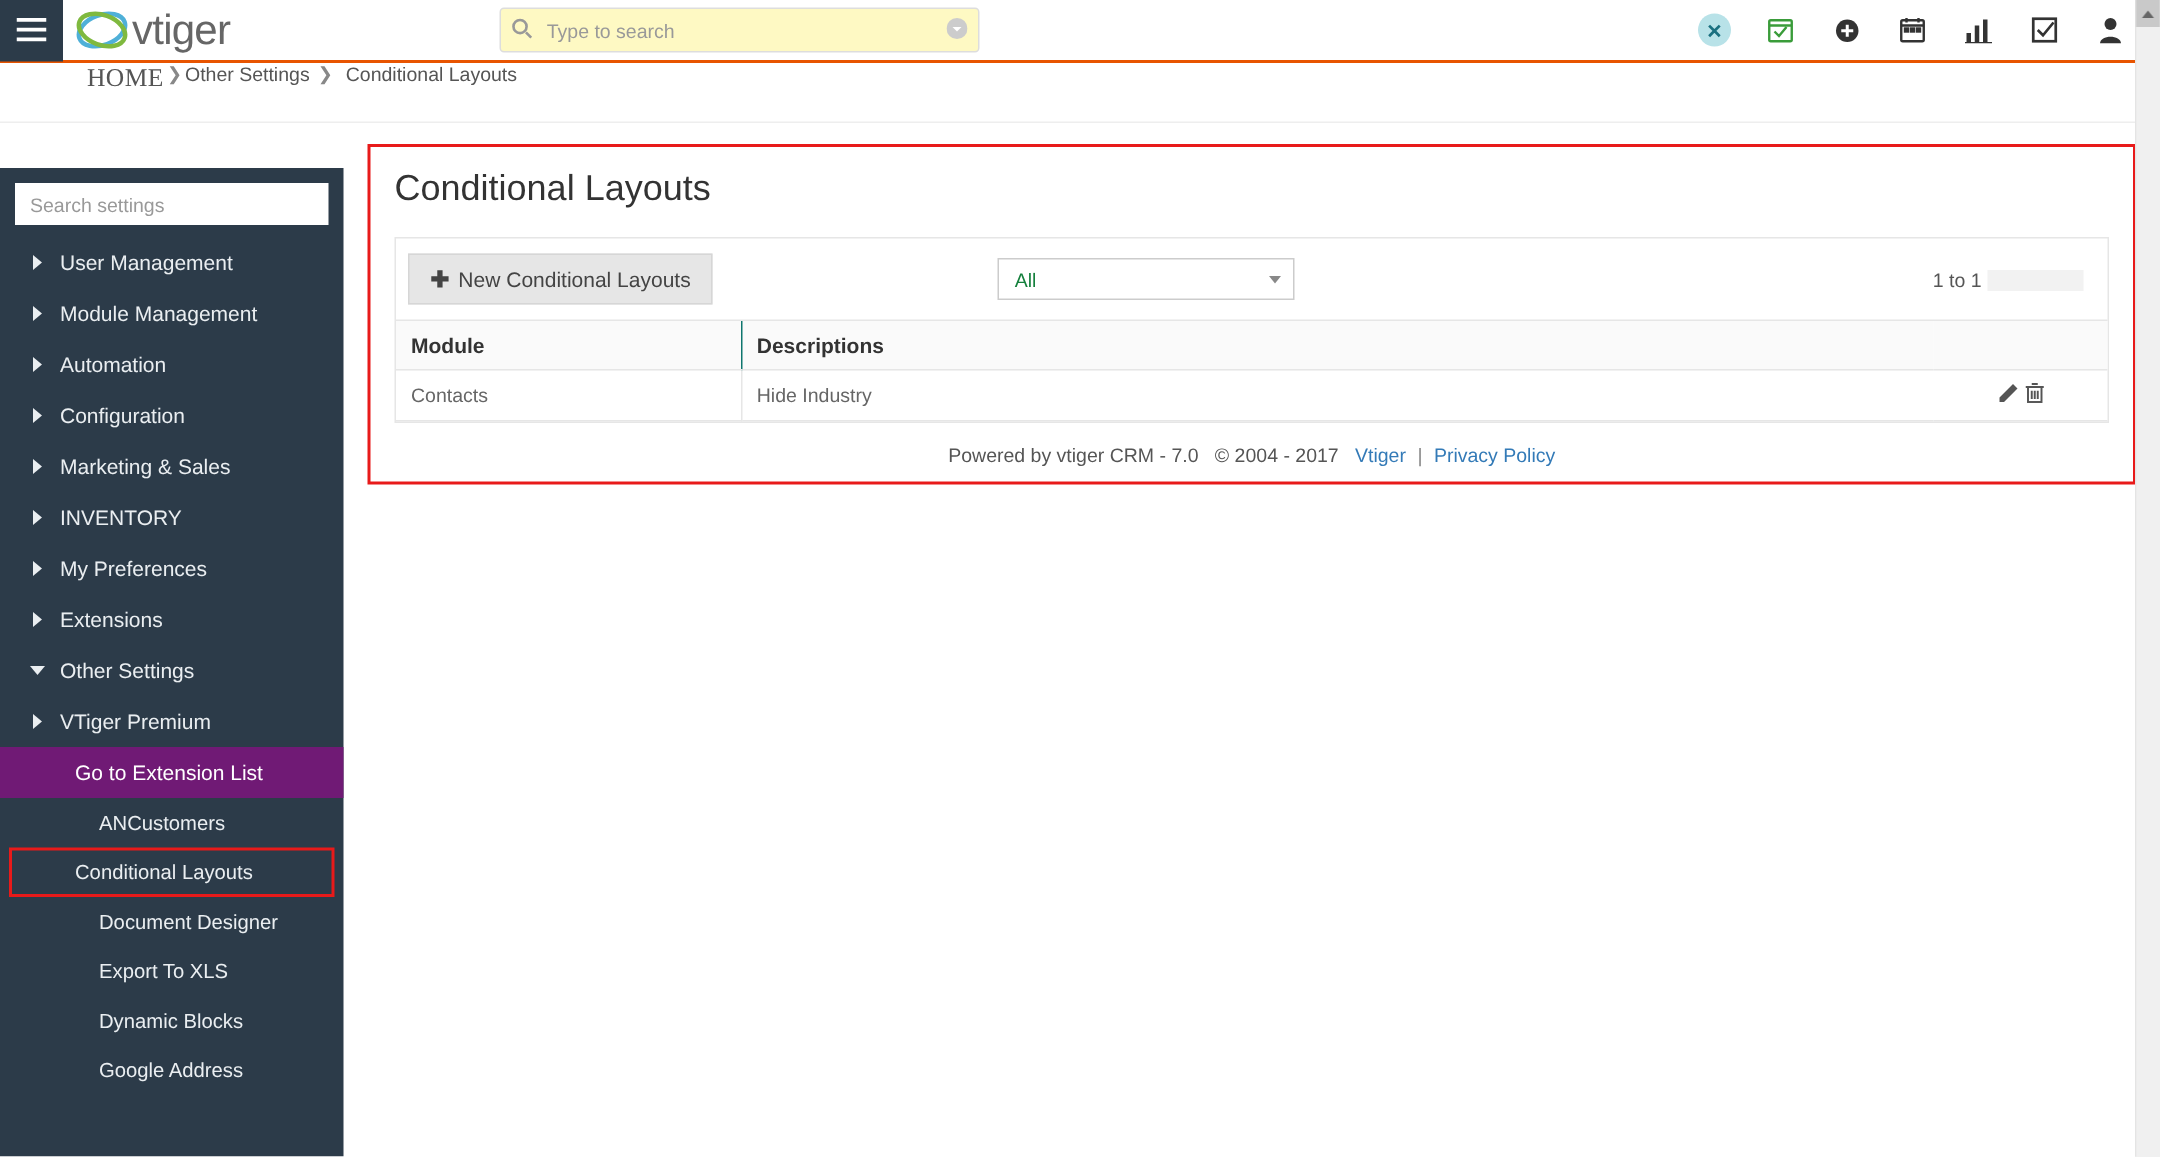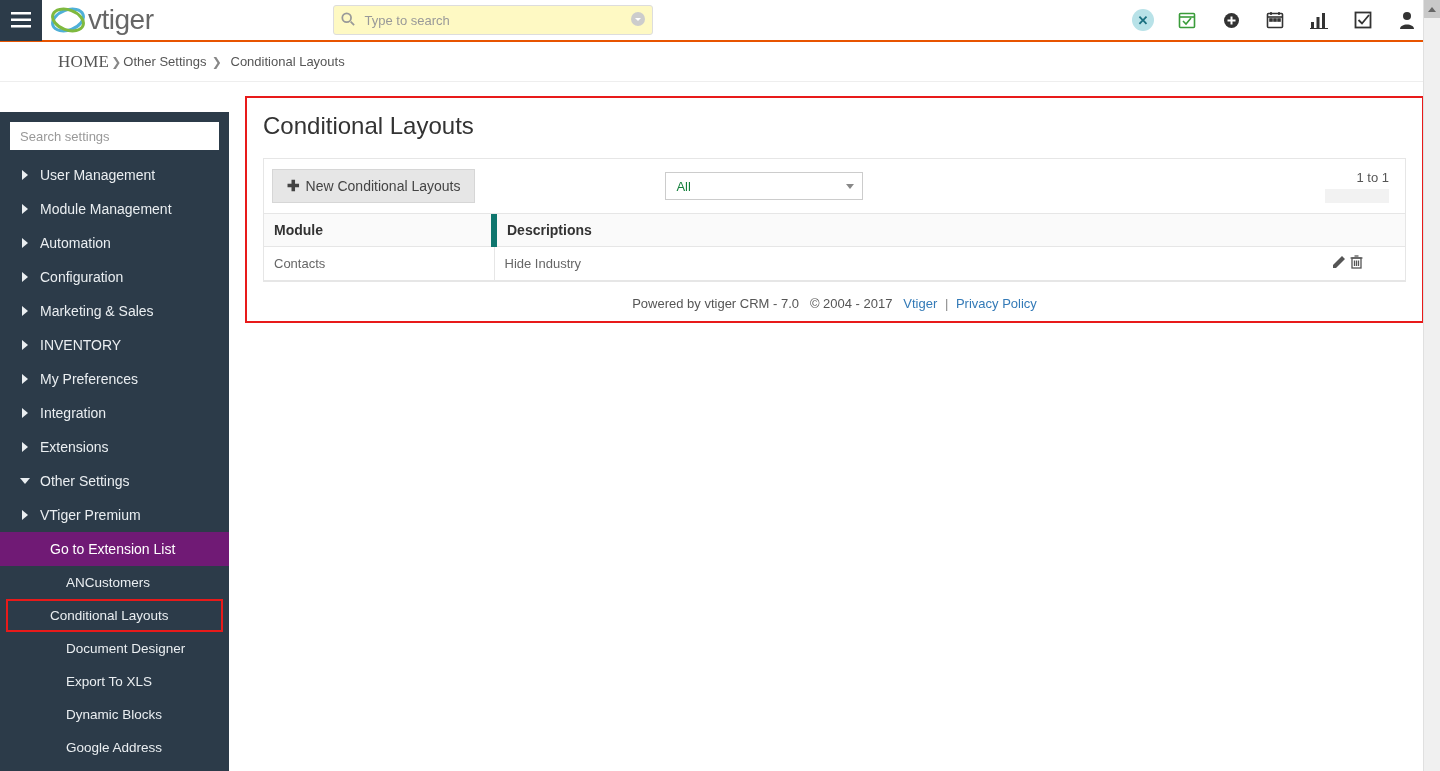--- a/index.html
+++ b/index.html
@@ -14,21 +14,21 @@
     .search-box { margin-left: 180px; position: relative; width: 320px; }
     .search-box input { width: 100%; height: 30px; border: 1px solid #ddd; border-radius: 3px; padding: 0 32px 0 30px; font-size: 13px; color: #888; background: #fef9c3; }
     .search-box input::placeholder { color: #999; }
     .search-box .search-icon { position: absolute; left: 8px; top: 7px; color: #999; }
     .search-box .dropdown-icon { position: absolute; right: 8px; top: 7px; color: #bbb; cursor: pointer; }
     .top-icons { margin-left: auto; display: flex; align-items: center; gap: 22px; padding-right: 10px; }
     .top-icons .icon-btn { cursor: pointer; display: flex; align-items: center; justify-content: center; width: 22px; height: 22px; }
     .x-icon-circle { width: 22px; height: 22px; border-radius: 50%; background: #b8e2e8; display: flex; align-items: center; justify-content: center; font-weight: bold; color: #1a7080; font-size: 13px; }
     
     
-    .breadcrumb-bar { height: 40px; background: #fff; display: flex; align-items: center; padding-left: 58px; border-bottom: 1px solid #eee; }
+    .breadcrumb-bar { height: 40px; background: #fff; display: flex; align-items: flex-start; padding-left: 58px; border-bottom: 1px solid #eee; }
     .breadcrumb-bar .home-label { font-family: Georgia, serif; font-variant: small-caps; font-size: 17px; color: #555; letter-spacing: 0.3px; }
     .breadcrumb-bar .crumb-sep { color: #888; margin: 0 2px; font-size: 12px; }
     .breadcrumb-bar .crumb { font-size: 13px; color: #555; }
     
     
     .body-wrap { display: flex; min-height: calc(100vh - 82px); }
     
     
     .sidebar { width: 229px; background: #2c3b49; color: #eaeef1; padding: 10px 0 0 0; flex-shrink: 0; margin-top: 30px; }
     .sidebar-search { padding: 0 10px 8px 10px; }
@@ -44,28 +44,28 @@
     .content { flex: 1; padding: 14px 16px; }
     .content-panel { border: 2px solid #e81a1a; padding: 14px 16px 0 16px; }
     .page-title { font-size: 24px; font-weight: 400; color: #333; margin-bottom: 18px; }
     .panel-block { border: 1px solid #e6e6e6; }
     .toolbar-row { display: flex; align-items: center; padding: 10px 8px; border-bottom: 1px solid #e6e6e6; }
     .btn-new { background: #e6e6e6; border: 1px solid #d6d6d6; color: #444; padding: 7px 14px; font-size: 14px; cursor: pointer; display: flex; align-items: center; gap: 6px; }
     .btn-new .plus { font-weight: bold; font-size: 15px; }
     .filter-select-wrap { margin-left: 190px; position: relative; width: 198px; }
     .filter-select { width: 100%; height: 28px; border: 1px solid #ccc; background: #fff; padding: 0 28px 0 10px; font-size: 13px; color: #15803d; text-align: left; cursor: pointer; position: relative; }
     .filter-select::after { content: ""; position: absolute; right: 8px; top: 11px; border-left: 4px solid transparent; border-right: 4px solid transparent; border-top: 5px solid #888; }
-    .page-info { margin-left: auto; font-size: 13px; color: #555; padding-right: 8px; display: flex; flex-direction: column; align-items: flex-end; gap: 4px; }
+    .page-info { margin-left: auto; font-size: 13px; color: #555; padding-right: 8px; display: flex; flex-direction: row; align-items: flex-end; gap: 4px; }
     .page-info-box { width: 64px; height: 14px; background: #f2f2f2; }
     
     
     table.data-table { width: 100%; border-collapse: collapse; }
     table.data-table th { text-align: left; font-weight: 600; font-size: 14px; color: #333; padding: 8px 10px; border-bottom: 1px solid #e6e6e6; background: #fafafa; }
     table.data-table td { padding: 8px 10px; font-size: 13px; color: #666; border-bottom: 1px solid #e6e6e6; }
-    table.data-table th.col-mod { width: 230px; border-right: 6px solid #0f766e; }
+    table.data-table th.col-mod { width: 230px; border-right: 1px solid #0f766e; }
     table.data-table td.col-mod { border-right: 1px solid #e6e6e6; }
     table.data-table th.col-act, table.data-table td.col-act { width: 116px; text-align: center; }
     .row-actions { display: flex; gap: 4px; justify-content: center; }
     .row-actions .action-icon { cursor: pointer; color: #555; }
     
     
     .footer-line { text-align: center; padding: 14px 0 10px 0; font-size: 13px; color: #555; }
     .footer-line a { color: #337ab7; text-decoration: none; }
     .footer-line .sep { margin: 0 4px; color: #888; }
     
@@ -221,28 +221,20 @@
         </span>
       <span>INVENTORY</span>
     </div>
     <div class="nav-item">
       <span class="nav-caret">
           <svg width="8" height="10" viewBox="0 0 8 10" fill="#eaeef1">
             <path d="M1 0 L7 5 L1 10 Z"></path>
           </svg>
         </span>
       <span>My Preferences</span>
-    </div>
-    <div class="nav-item">
-      <span class="nav-caret">
-          <svg width="8" height="10" viewBox="0 0 8 10" fill="#eaeef1">
-            <path d="M1 0 L7 5 L1 10 Z"></path>
-          </svg>
-        </span>
-      <span>Integration</span>
     </div>
     <div class="nav-item">
       <span class="nav-caret">
           <svg width="8" height="10" viewBox="0 0 8 10" fill="#eaeef1">
             <path d="M1 0 L7 5 L1 10 Z"></path>
           </svg>
         </span>
       <span>Extensions</span>
     </div>
     <div class="nav-item">

